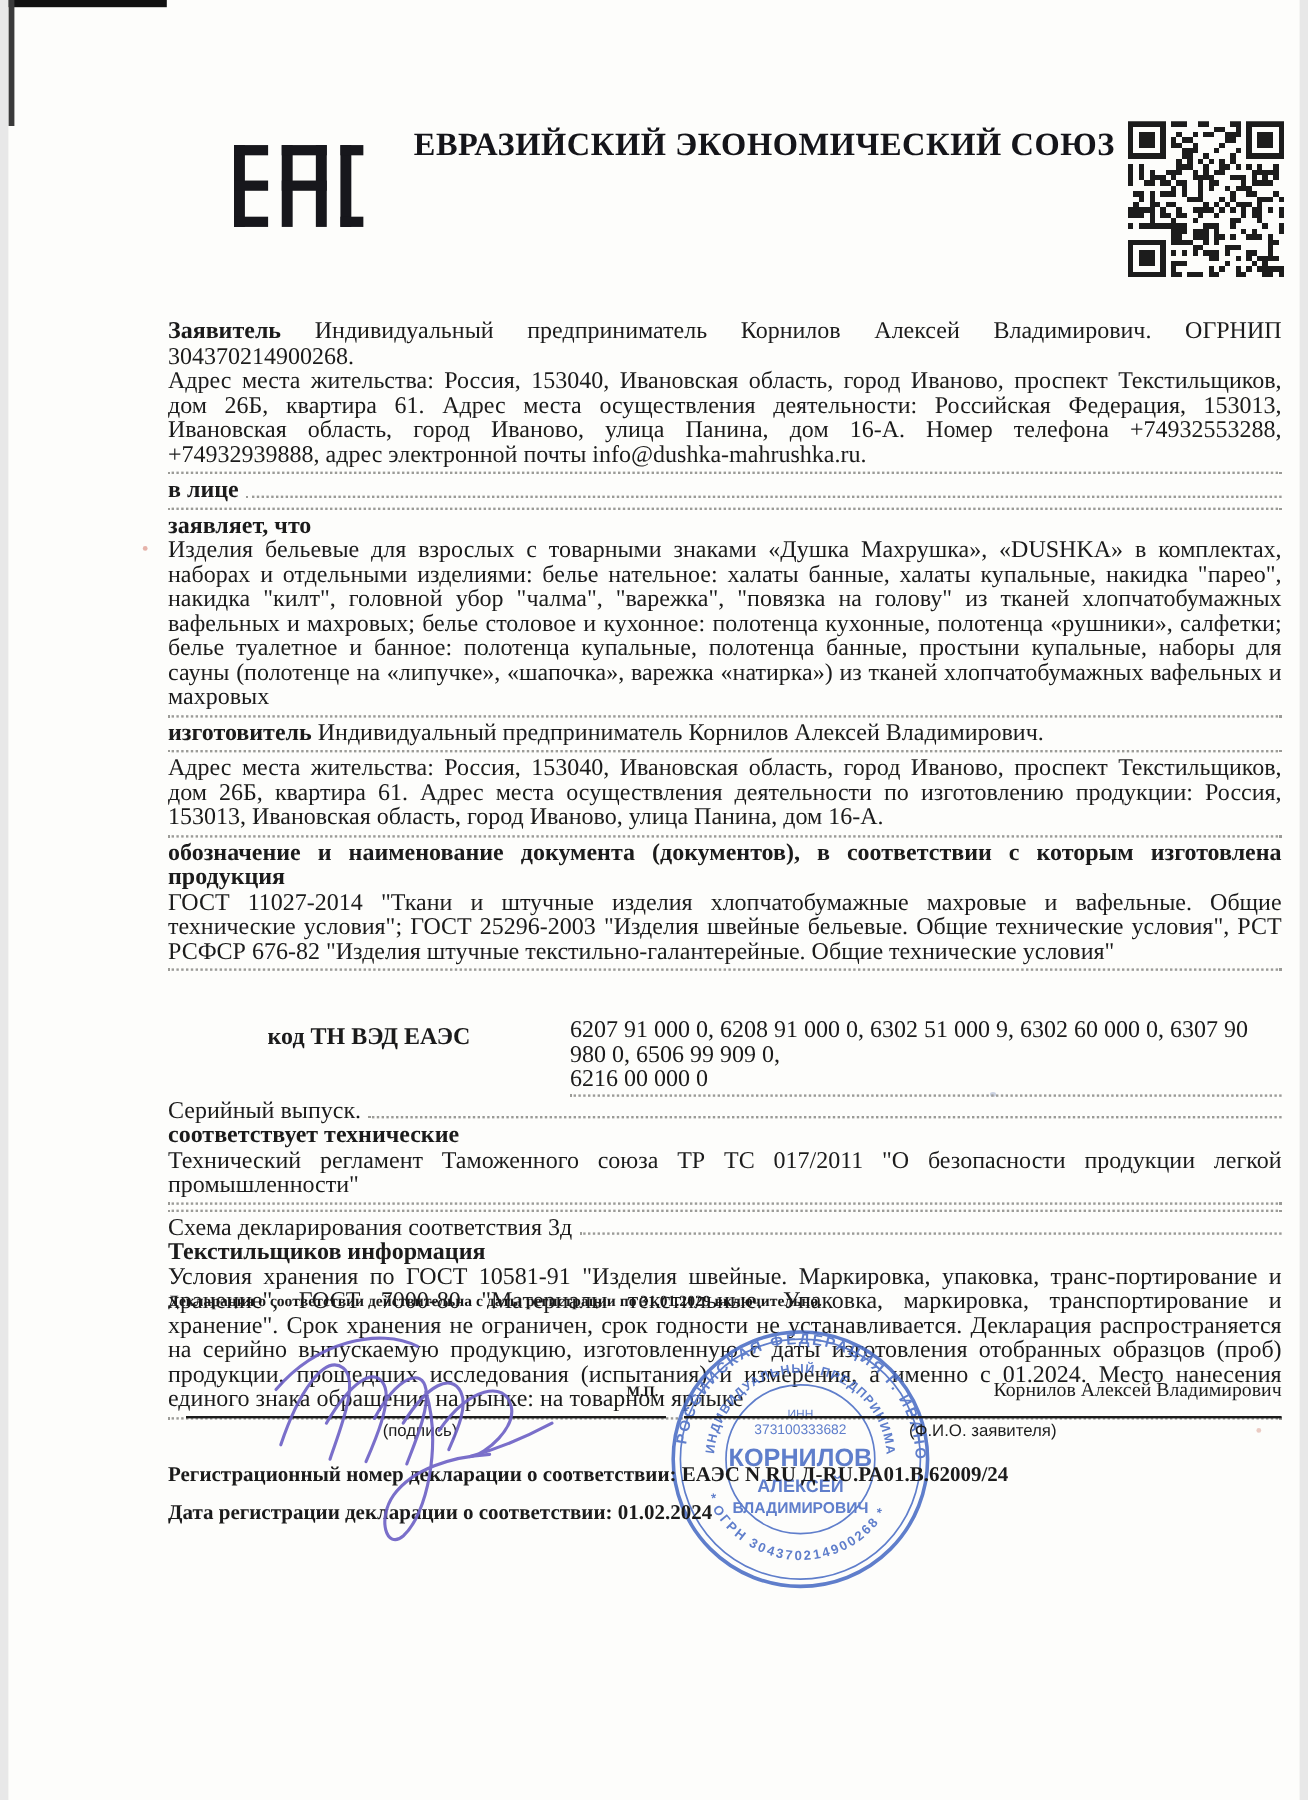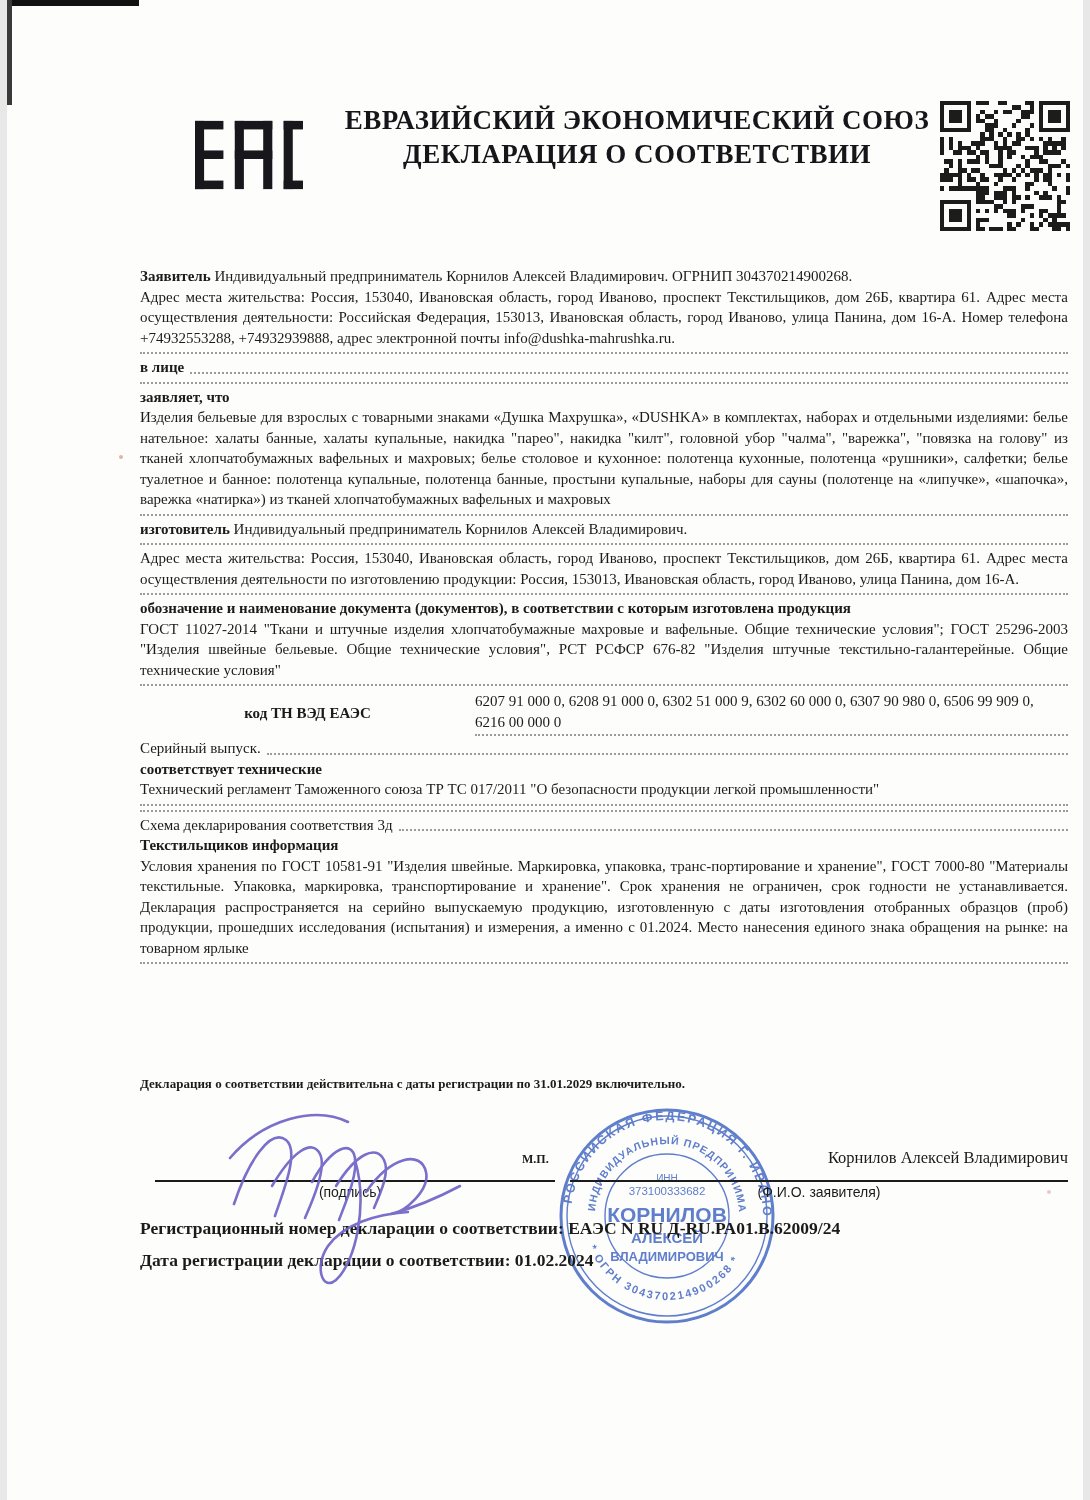--- a/index.html
+++ b/index.html
@@ -16,31 +16,31 @@
 
   .eac-logo{position:absolute;left:188px;top:92px;width:108px;height:126px;}
   .title{
     position:absolute;left:300px;top:103px;width:660px;text-align:center;
     font-weight:bold;font-size:27px;line-height:34px;letter-spacing:.5px;color:#15151a;
   }
   .qr{position:absolute;left:933px;top:101px;width:130px;height:130px;}
 
   .content{
     position:absolute;left:133px;top:266px;width:928px;
-    font-size:15px;line-height:20.5px;
+    font-size:20px;line-height:20.5px;
   }
   .content p{margin:0;text-align:justify;}
   .b{font-weight:bold;}
   .sep{border-top:2px dotted #9b9b97;height:0;margin:4px 0 3px 0;}
   .fieldline{display:flex;align-items:flex-end;}
   .dotfill{flex:1;border-bottom:2px dotted #9b9b97;margin:0 0 4px 6px;}
 
   .tnved-row{display:flex;padding:2px 0 2px 0;}
   .tnved-label{width:335px;text-align:center;font-weight:bold;align-self:center;}
-  .tnved-codes{flex:1;border-bottom:2px dotted #9b9b97;padding-bottom:2px;}
+  .tnved-codes{flex:1;border-bottom:2px dotted #9b9b97;padding-bottom:2px;margin-top:34px;}
 
   .bottom{position:absolute;left:133px;top:1072px;width:928px;height:300px;}
   .validity{position:absolute;left:0;top:4px;font-weight:bold;font-size:13px;}
   .sig-svg{position:absolute;left:80px;top:22px;width:250px;height:200px;z-index:3;}
   .sig-line{position:absolute;left:15px;top:108px;width:400px;border-top:2px solid #1b1b1b;z-index:2;}
   .sig-label{position:absolute;left:140px;top:112px;width:140px;text-align:center;
     font-family:"Liberation Sans","DejaVu Sans",sans-serif;font-size:14px;z-index:2;}
   .mp{position:absolute;left:382px;top:80px;font-weight:bold;font-size:12px;z-index:2;}
   .fio-name{position:absolute;left:430px;top:76px;width:498px;text-align:right;font-size:16.5px;z-index:2;}
   .fio-line{position:absolute;left:430px;top:108px;width:498px;border-top:2px solid #1b1b1b;z-index:2;}
@@ -76,21 +76,20 @@
       <rect x="70" y="52" width="66" height="15"></rect>
 
       <rect x="156" y="0" width="16" height="120"></rect>
       <rect x="156" y="0" width="34" height="15"></rect>
       <rect x="156" y="105" width="34" height="15"></rect>
     </g>
   </svg>
 
   <div class="title">
     <div>ЕВРАЗИЙСКИЙ ЭКОНОМИЧЕСКИЙ СОЮЗ</div>
-    <div>ДЕКЛАРАЦИЯ О СООТВЕТСТВИИ</div>
   </div>
 
   <svg class="qr" id="qr-svg" viewBox="0 0 29 29" shape-rendering="crispEdges">
       <rect x="8" y="0" width="1" height="1" fill="#1c1c1c"></rect>
       <rect x="9" y="0" width="1" height="1" fill="#1c1c1c"></rect>
       <rect x="10" y="0" width="1" height="1" fill="#1c1c1c"></rect>
       <rect x="13" y="0" width="1" height="1" fill="#1c1c1c"></rect>
       <rect x="14" y="0" width="1" height="1" fill="#1c1c1c"></rect>
       <rect x="19" y="0" width="1" height="1" fill="#1c1c1c"></rect>
       <rect x="20" y="0" width="1" height="1" fill="#1c1c1c"></rect>

